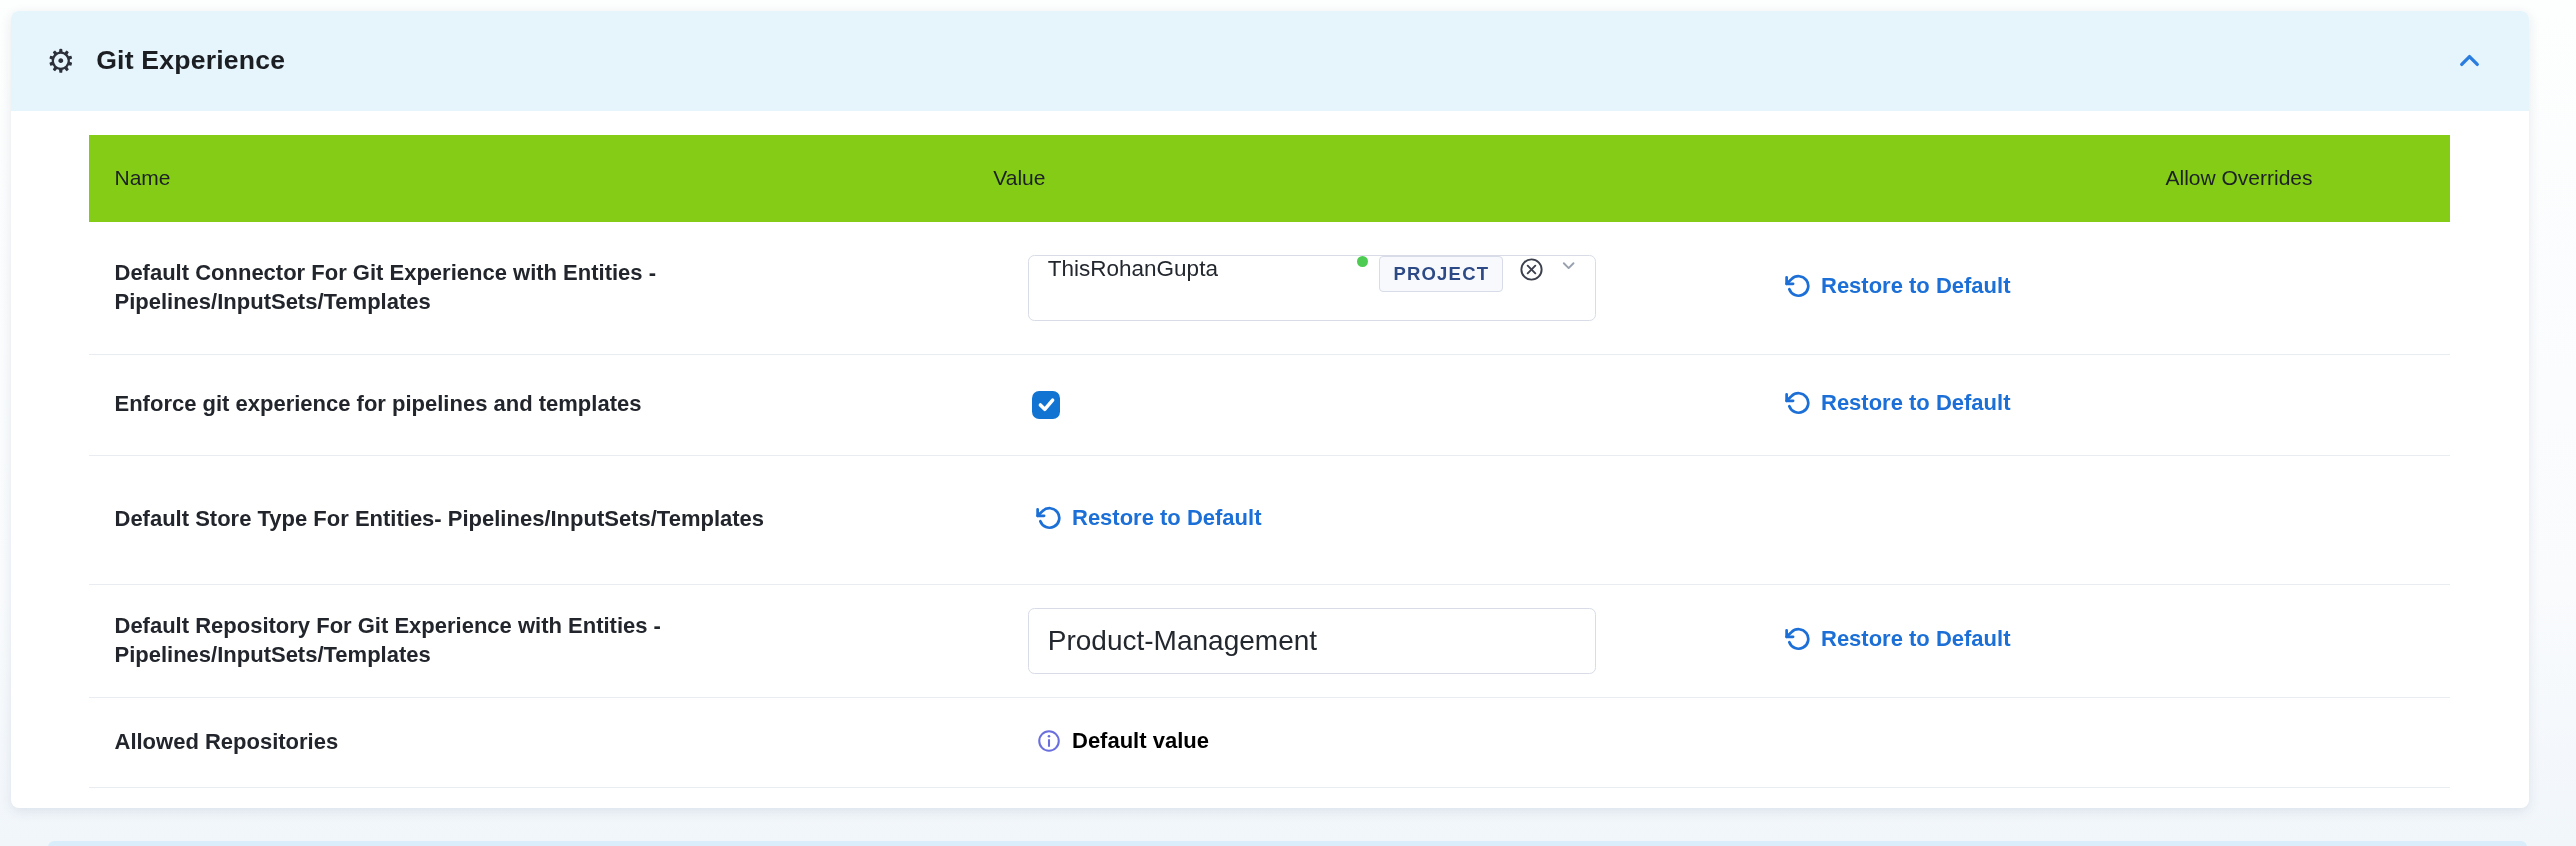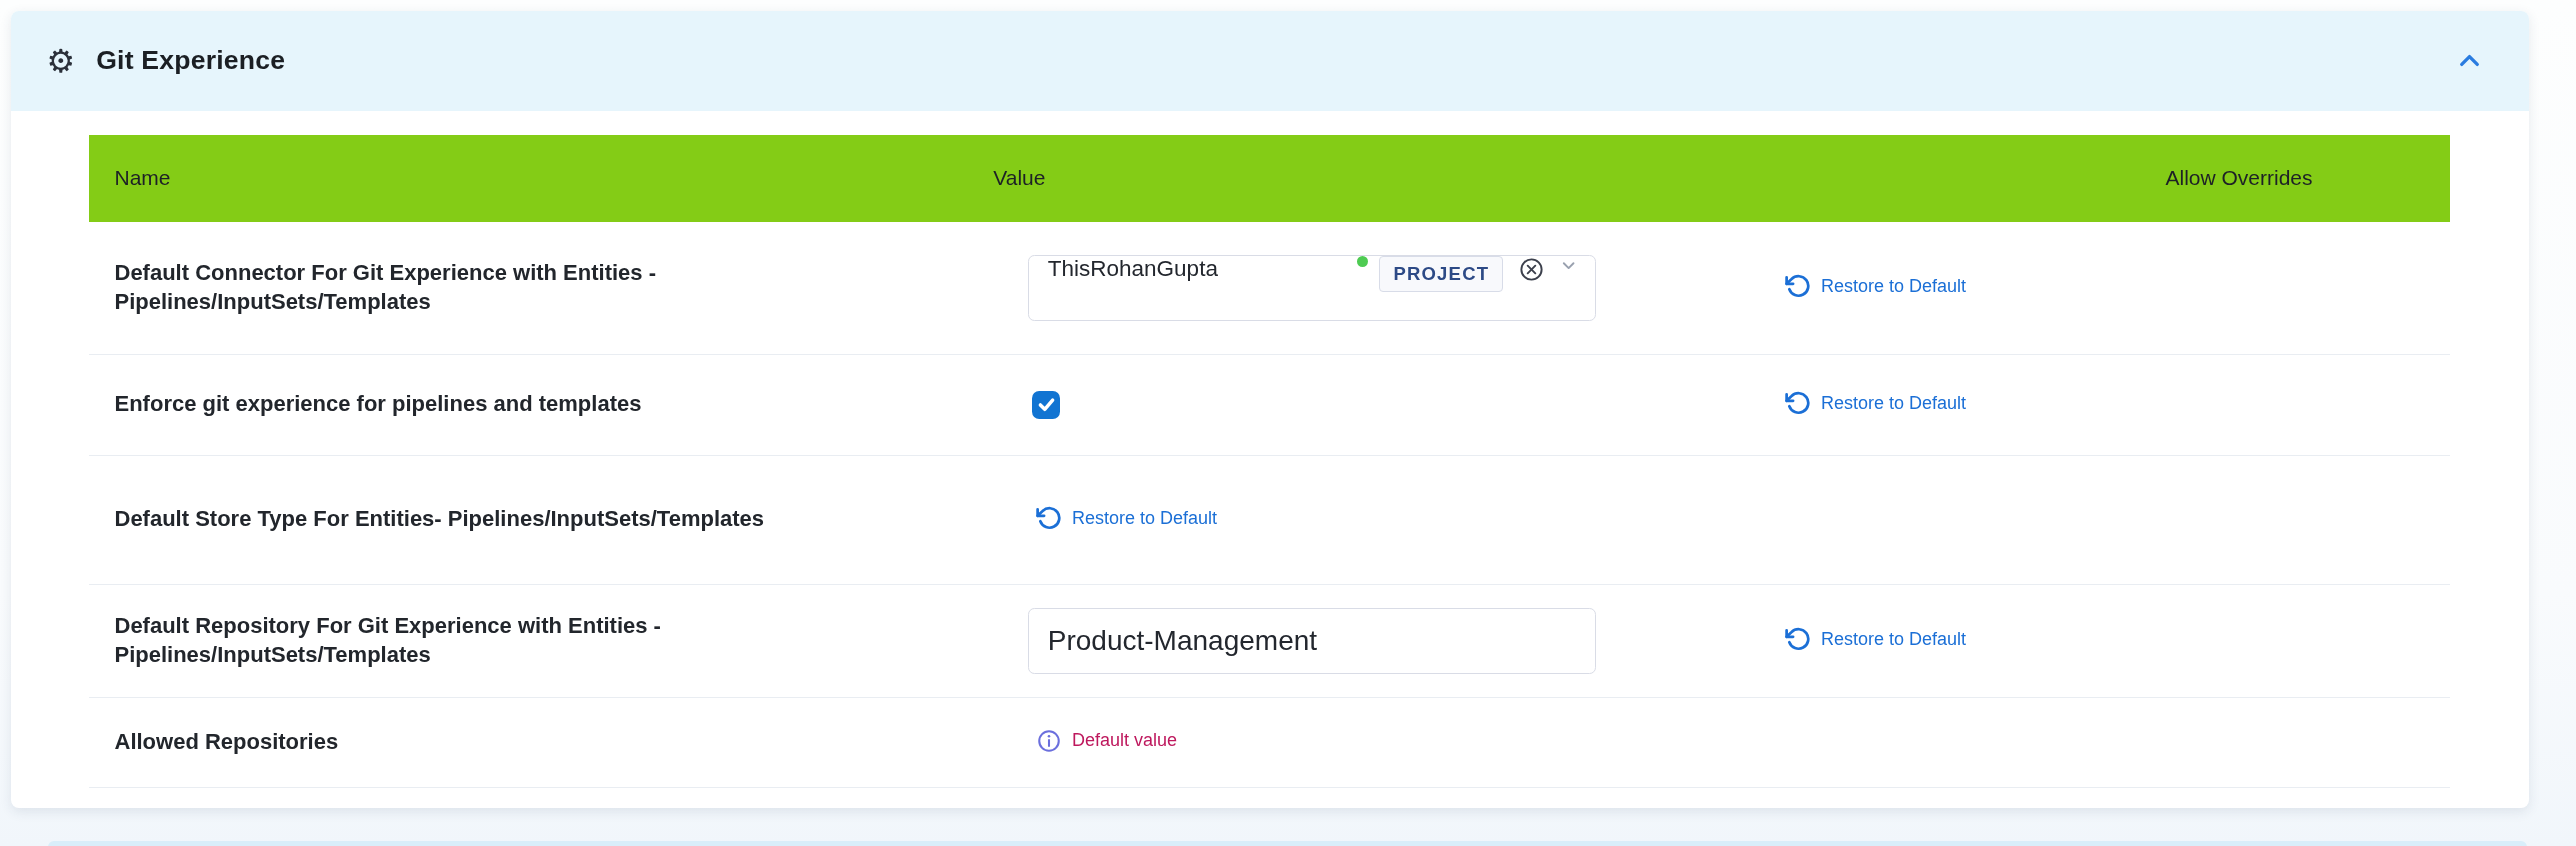--- a/index.html
+++ b/index.html
@@ -80,23 +80,23 @@
   .checkbox {
     width:28px; height:28px; margin-left:4.8px;
     background:#1174d2; border-radius:7.2px;
     display:flex; align-items:center; justify-content:center; cursor:pointer;
   }
 
   
   .action-cell { padding-left:8px; }
   .link {
     display:inline-flex; align-items:center; gap:10.5px;
-    font-size:18px; font-weight:400; color:#1b6fd6; cursor:pointer; white-space:nowrap;
-  }
-  .link.default-val { color:#be185d; }
+    font-size:22px; font-weight:700; color:#1b6fd6; cursor:pointer; white-space:nowrap;
+  }
+  .link.default-val { color:#000000; }
 
   
   .next-section-peek {
     position:absolute; left:48px; width:2479px; bottom:0; height:6.4px;
     background:#d9eefa; border-radius:6.4px 6.4px 0 0;
   }
 
   svg { display:block; }
 </style>
 </head>

